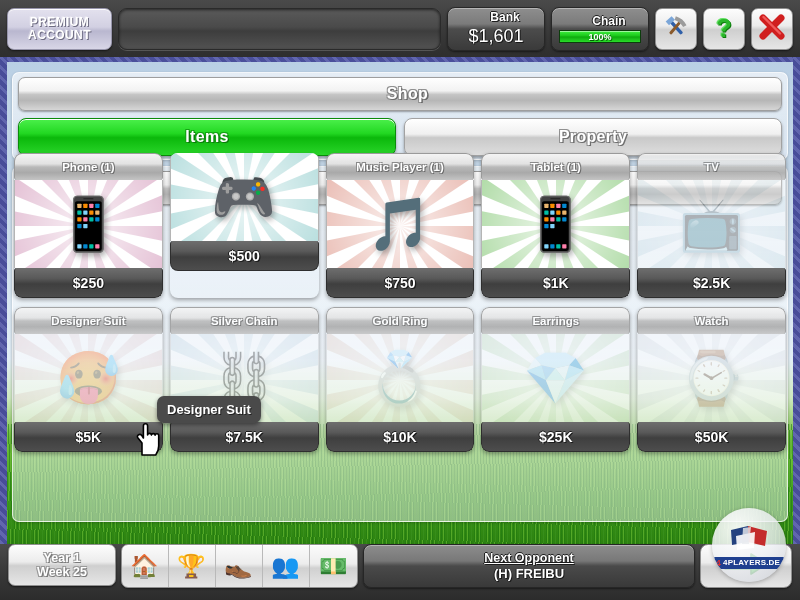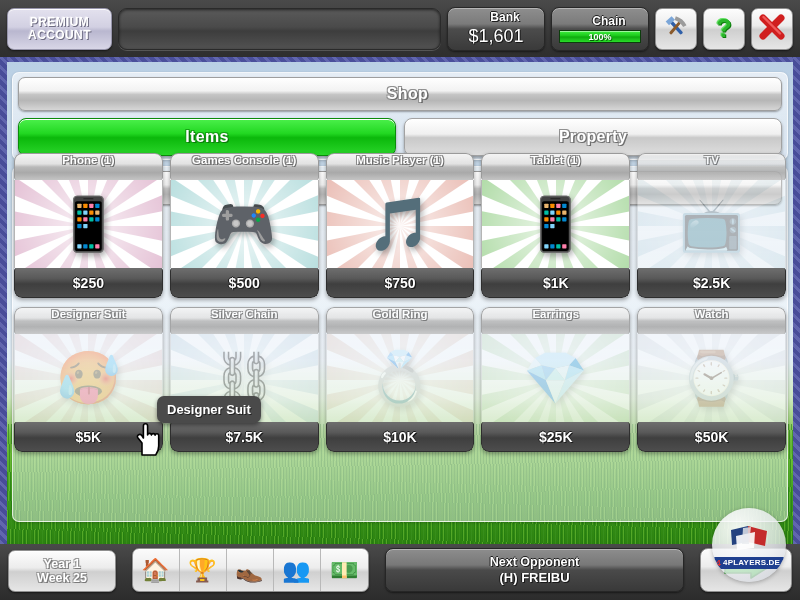--- a/index.html
+++ b/index.html
@@ -159,21 +159,21 @@
   .card {
     border-radius: 8px; overflow: hidden; cursor: pointer;
     box-shadow: 0 2px 4px rgba(0,0,0,.35);
     position: relative;
   }
   .card-head {
     height: 27px;
     background: linear-gradient(180deg,#f4f4f4 0%,#e2e2e2 38%,#b9b9b9 50%,#a9a9a9 72%,#c4c4c4 100%);
     border: 1px solid #9a9a9a; border-bottom: none;
     border-radius: 8px 8px 3px 3px;
-    display: flex; align-items: flex-start; justify-content: center;
+    display: flex; align-items: center; justify-content: center;
   }
   .card-head span {
     font-size: 11.5px; font-weight: bold; color: #ffffff; white-space: nowrap;
     text-shadow: 1px 1px 0 #6c6c6c, -1px -1px 0 #8a8a8a, 1px -1px 0 #8a8a8a, -1px 1px 0 #8a8a8a;
   }
   .card-art {
     height: 88px; position: relative; overflow: hidden;
     border-left: 1px solid #b5b5b5; border-right: 1px solid #b5b5b5;
     display: flex; align-items: center; justify-content: center;
   }
@@ -208,21 +208,21 @@
   #tooltip span {
     font-size: 13px; font-weight: bold; color: #ffffff;
     text-shadow: 1px 1px 0 #202020;
   }
   #cursor { position: absolute; left: 133px; top: 421px; z-index: 31; }
 
   
   #bottombar {
     position: absolute; left: 0; bottom: 0; width: 800px; height: 56px;
     background: linear-gradient(180deg,#4a4a4a 0%,#3a3a3a 45%,#2c2c2c 100%);
-    display: flex; align-items: flex-end; gap: 16px; padding: 8px 8px;
+    display: flex; align-items: flex-start; gap: 5px; padding: 0 8px;
     z-index: 40;
   }
   #year-week {
     width: 108px; height: 42px; border-radius: 7px; flex-direction: column;
     line-height: 1.15;
   }
   #year-week span {
     font-size: 12.5px; font-weight: bold; color: #ffffff;
     text-shadow: 1.1px 1.1px 0 #7a7a7a, -1px -1px 0 #9a9a9a, 1px -1px 0 #9a9a9a, -1px 1px 0 #9a9a9a;
   }
@@ -241,20 +241,21 @@
     flex: 1; height: 44px; border-radius: 8px;
     background: linear-gradient(180deg,#8d8d8d 0%,#787878 38%,#4a4a4a 50%,#393939 100%);
     border: 1px solid #262626;
     box-shadow: 0 1px 2px rgba(0,0,0,.5), inset 0 1px 0 rgba(255,255,255,.35);
     display: flex; flex-direction: column; align-items: center; justify-content: center;
     gap: 1px; cursor: pointer;
   }
   #next-opponent .no-label {
     font-size: 12.5px; font-weight: bold; color: #fff;
     text-shadow: 1px 1px 0 #1c1c1c, -1px 0 0 #1c1c1c, 0 -1px 0 #1c1c1c;
+    text-decoration: underline;
   }
   #next-opponent .no-value {
     font-size: 13px; font-weight: bold; color: #fff;
     text-shadow: 1px 1px 0 #1a1a1a, -1px 0 0 #1a1a1a;
   }
   #continue-btn {
     width: 92px; height: 44px; border-radius: 8px;
   }
 
   
@@ -388,23 +389,20 @@
           </radialGradient>
          <circle cx="150" cy="150" r="150" fill="url(#g0)"></circle>
        </svg>
        <span class="art-emoji">📱</span>
      </div>
      <div class="card-foot">
        <span>$250</span>
      </div>
     </div>
     <div class="card">
-      <div class="card-head">
-       <span>Games Console (1)</span>
-     </div>
      <div class="card-art" style="background:#7fc4c433">
        <svg class="sunburst" viewBox="0 0 300 300">
          <rect width="300" height="300" fill="#ffffff"></rect>
           <path d="M150 150 L370 150 L365.7727616887107 192.9198708435482 Z" fill="#7fc4c4" opacity="0.85"></path>
           <path d="M150 150 L353.2534971524831 234.19035512031974 L332.92331470655995 272.2254512643125 Z" fill="#7fc4c4" opacity="0.85"></path>
           <path d="M150 150 L305.56349186104046 305.56349186104046 L272.2254512643125 332.92331470655995 Z" fill="#7fc4c4" opacity="0.85"></path>
           <path d="M150 150 L234.19035512031977 353.2534971524831 L192.91987084354824 365.7727616887107 Z" fill="#7fc4c4" opacity="0.85"></path>
           <path d="M150 150 L150 370 L107.08012915645185 365.7727616887107 Z" fill="#7fc4c4" opacity="0.85"></path>
           <path d="M150 150 L65.80964487968026 353.2534971524831 L27.774548735687503 332.92331470655995 Z" fill="#7fc4c4" opacity="0.85"></path>
           <path d="M150 150 L-5.563491861040433 305.56349186104046 L-32.92331470655998 272.2254512643125 Z" fill="#7fc4c4" opacity="0.85"></path>

